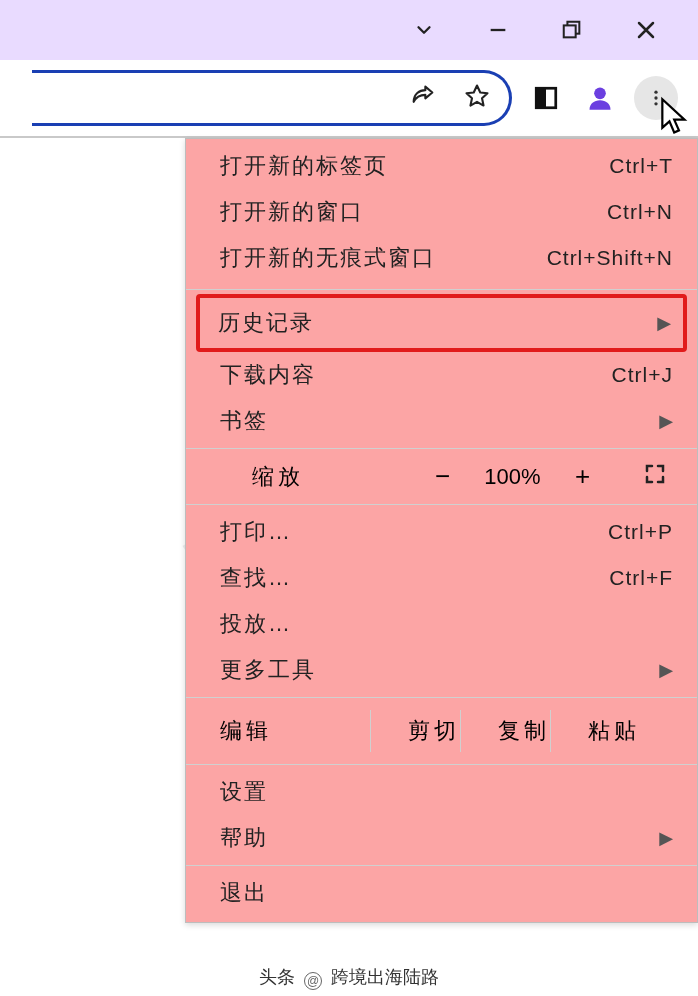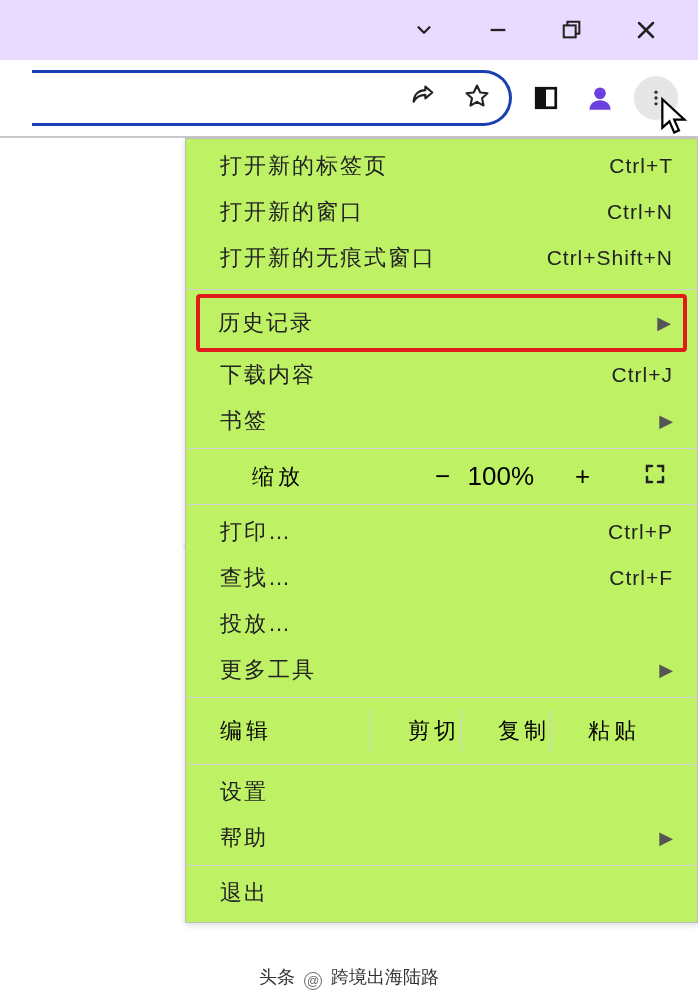--- a/index.html
+++ b/index.html
@@ -53,21 +53,21 @@
     position:absolute;
     top: 96px;
     left: 656px;
     z-index: 50;
   }
   .menu-panel {
     position: absolute;
     top: 138px;
     left: 185px;
     width: 513px;
-    background: #bef264;
+    background: #fca5a5;
     border: 1px solid #bdbdbd;
     box-shadow: 0 2px 6px rgba(0,0,0,.15);
     padding-bottom: 6px;
   }
   .menu-group { padding: 4px 0; }
   .sep { height:1px; background:#d0d0d0; margin: 4px 0; }
   .menu-item {
     display:flex;
     align-items:center;
     justify-content:space-between;
@@ -88,21 +88,21 @@
   .submenu-arrow { color:#555; font-size:18px; margin-left:auto; padding-left:10px;}
   .zoom-row {
     display:flex;
     align-items:center;
     padding: 8px 24px 8px 34px;
     font-size:22px;
     margin-left:32px;
   }
   .zoom-row .zlabel { width:130px; letter-spacing:4px;}
   .zoom-row .zbtn { width:50px; text-align:center; font-size:26px; cursor:pointer;}
-  .zoom-row .zval { width:90px; font-size:26px;}
+  .zoom-row .zval { width:90px; text-align:center; font-size:22px;}
   .zoom-row .zspacer { flex:1; }
   .zoom-row .fs { width:30px; }
   .edit-row {
     display:flex;
     align-items:center;
     padding: 8px 0 8px 34px;
     font-size:22px;
   }
   .edit-row .elabel { width:150px; letter-spacing:4px;}
   .edit-row .ebtn { width:90px; text-align:right; border-left:1px solid #d0d0d0; padding:6px 0; cursor:pointer; letter-spacing:4px;}

